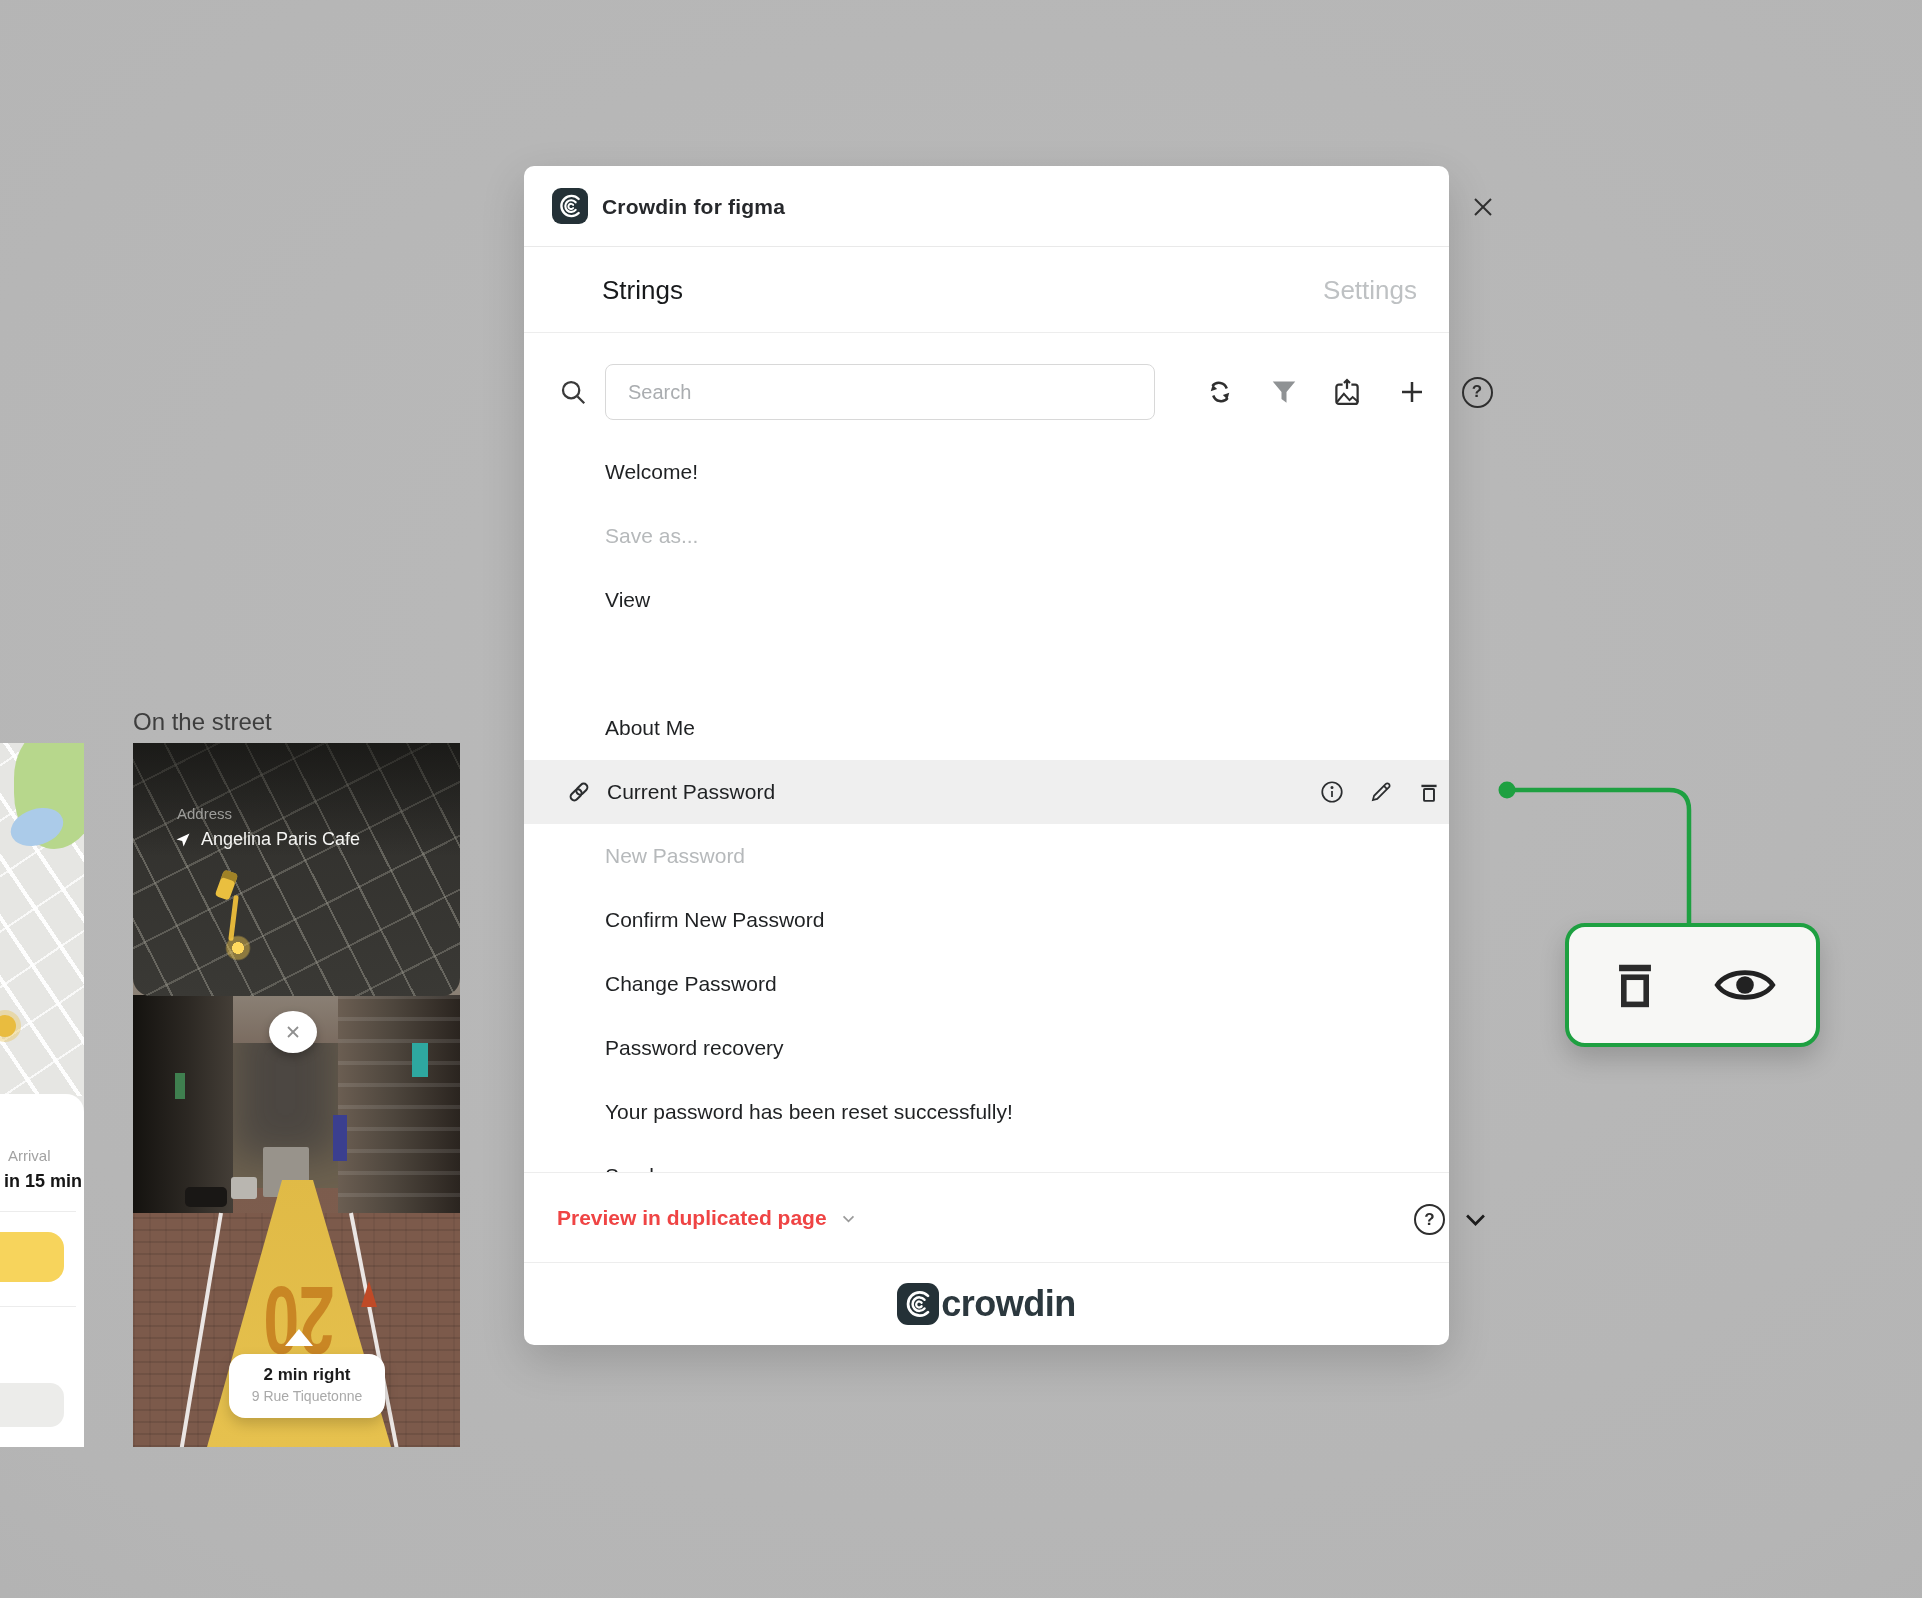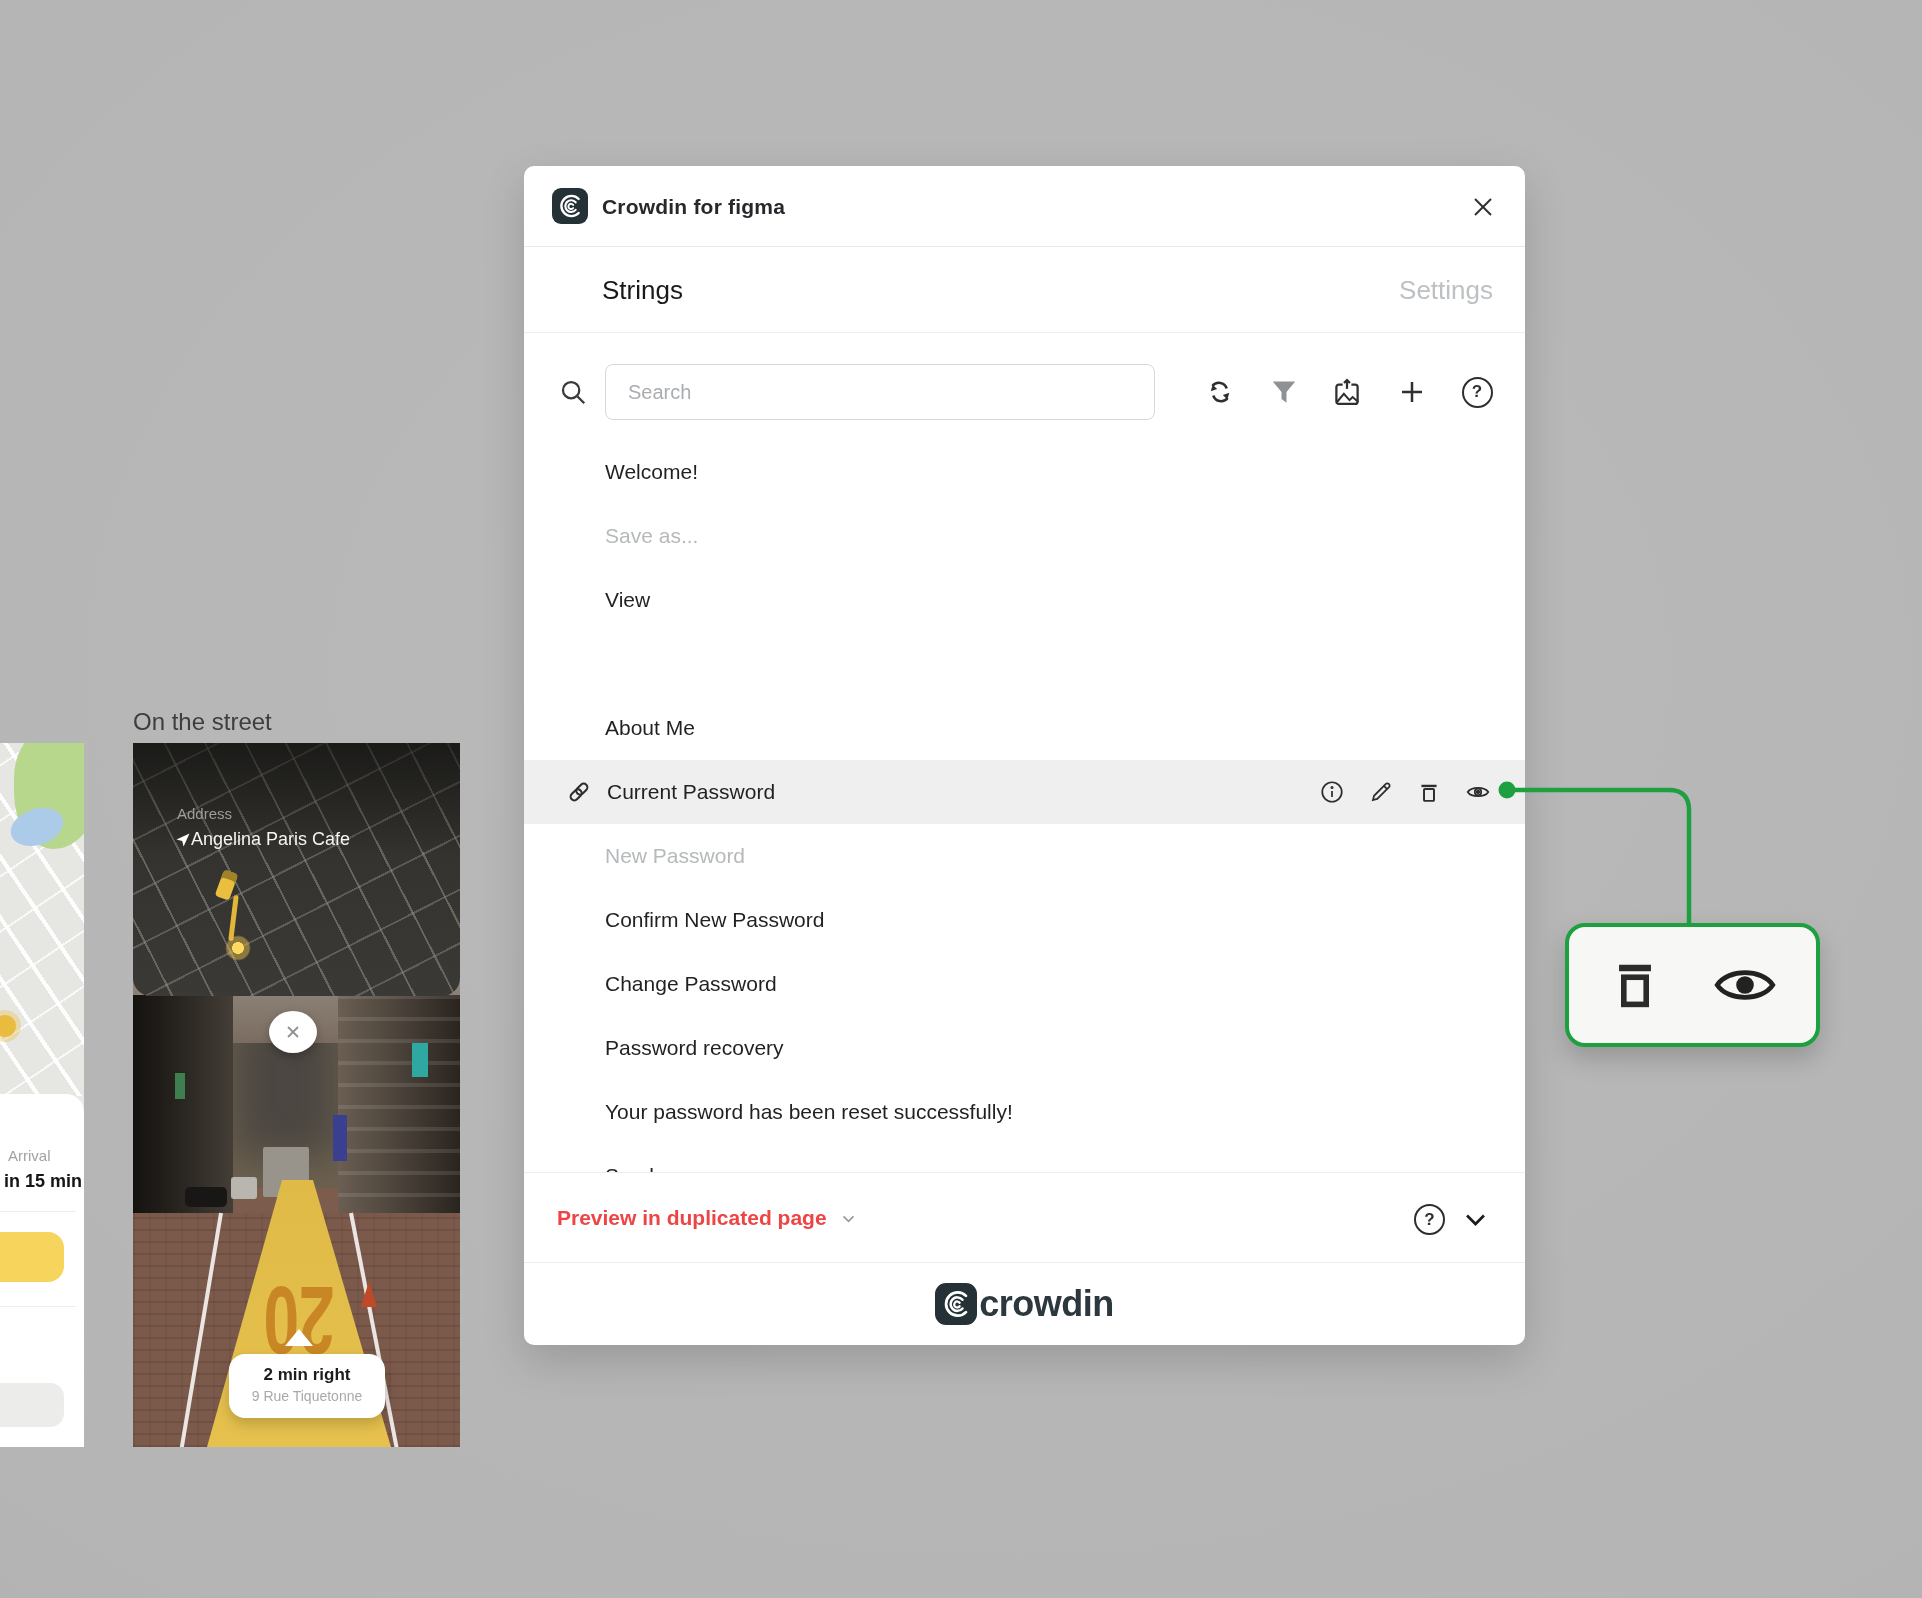--- a/index.html
+++ b/index.html
@@ -72,32 +72,32 @@
     box-shadow:0 6px 14px rgba(0,0,0,.18);text-align:center;}
   .ar-dir{margin-top:11px;font-size:17px;font-weight:700;color:#1c1c1c;}
   .ar-street{margin-top:3px;font-size:14px;color:#a9a9a9;}
   .map-card{position:absolute;left:0;top:0;width:327px;height:253px;border-radius:0 0 18px 18px;overflow:hidden;
     background:
       linear-gradient(180deg, rgba(16,16,14,.65) 0%, rgba(16,16,14,0) 45%),
       repeating-linear-gradient(63deg, transparent 0 34px, rgba(150,148,138,.5) 34px 36px),
       repeating-linear-gradient(-27deg, transparent 0 46px, rgba(150,148,138,.4) 46px 48px),
       linear-gradient(180deg,#2f2e2b,#3a3935);}
   .mc-address-label{position:absolute;left:44px;top:62px;font-size:15px;color:#9d9d9a;}
-  .mc-address-row{position:absolute;left:42px;top:86px;display:flex;align-items:center;}
+  .mc-address-row{position:absolute;left:42px;top:86px;display:flex;align-items:center;gap:10px;}
   .mc-address-value{font-size:18px;color:#f4f4f2;}
   .mc-taxi{position:absolute;left:86px;top:128px;width:15px;height:28px;background:#eabf3f;border-radius:4px;transform:rotate(20deg);
     box-shadow:inset 0 8px 0 rgba(70,55,10,.45);}
   .mc-route{position:absolute;left:98px;top:152px;width:5px;height:46px;background:#e3b63a;border-radius:3px;transform:rotate(7deg);}
   .mc-glow{position:absolute;left:92px;top:192px;width:26px;height:26px;border-radius:50%;
     background:radial-gradient(circle,#ffd95e 0 32%, rgba(243,201,77,.45) 33% 60%, rgba(243,201,77,0) 70%);}
   .close-pill{position:absolute;left:136px;top:268px;width:48px;height:42px;background:#ffffff;border-radius:50%;
     display:flex;align-items:center;justify-content:center;box-shadow:0 4px 10px rgba(0,0,0,.25);}
 
   
-  .plugin{left:524px;top:166px;width:1001px;height:1179px;background:#ffffff;border-radius:10px;
+  .plugin{left:524px;top:166px;width:925px;height:1179px;background:#ffffff;border-radius:10px;
     box-shadow:0 16px 44px rgba(0,0,0,.16);z-index:10;}
   .p-header{position:absolute;left:0;top:0;width:100%;height:81px;border-bottom:1px solid #e9e9e9;box-sizing:border-box;}
   .p-logo{position:absolute;left:28px;top:22px;width:36px;height:36px;border-radius:9px;background:#243137;
     display:flex;align-items:center;justify-content:center;}
   .p-title{position:absolute;left:78px;top:0;height:81px;display:flex;align-items:center;
     font-size:21px;font-weight:700;color:#26282b;letter-spacing:.2px;}
   .p-close{position:absolute;left:944px;top:26px;width:30px;height:30px;cursor:pointer;}
   .p-tabs{position:absolute;left:0;top:81px;width:100%;height:86px;border-bottom:1px solid #ededed;box-sizing:border-box;}
   .tab-strings{position:absolute;left:78px;top:0;height:86px;display:flex;align-items:center;font-size:26px;color:#17191b;}
   .tab-settings{position:absolute;right:32px;top:0;height:86px;display:flex;align-items:center;font-size:26px;color:#bec1c3;}

